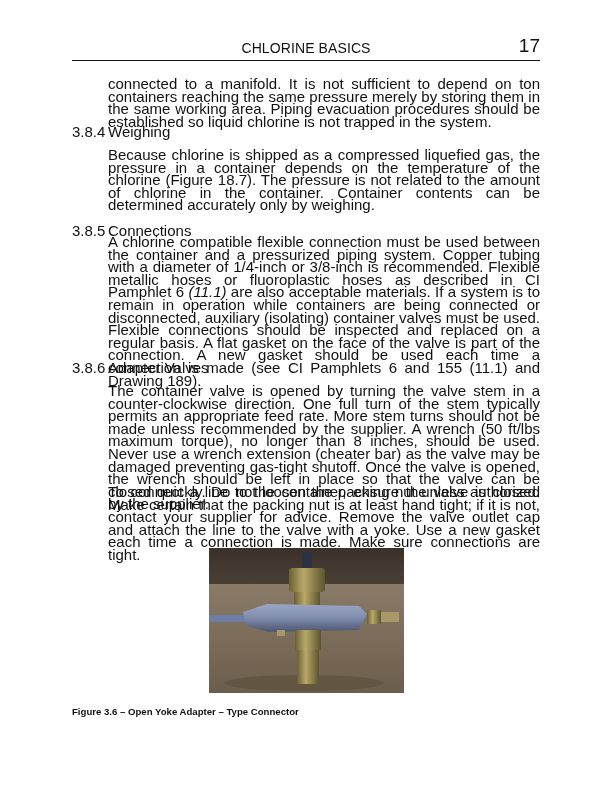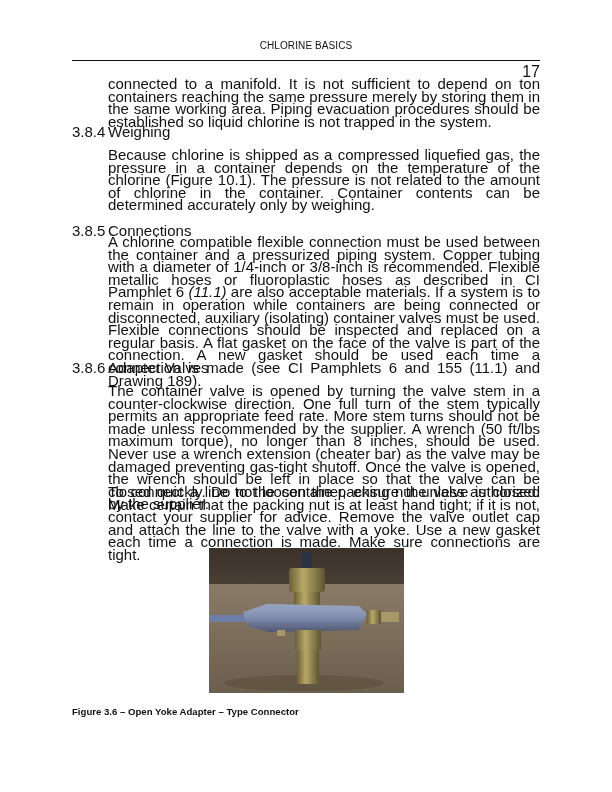--- a/index.html
+++ b/index.html
@@ -1,20 +1,20 @@
 <!DOCTYPE html>
 <html><head>
   <meta charset="utf-8">
   <style>
     html, body { margin: 0; padding: 0; background: #ffffff; }
     body { width: 612px; height: 792px; position: relative; overflow: hidden;
            font-family: "Liberation Sans", sans-serif; color: #111; }
     .header-title { position: absolute; top: 40px; left: 72px; width: 468px; text-align: center;
-                    font-size: 10px; letter-spacing: 0.1px; }
-    .page-num { position: absolute; top: 35px; right: 72px; font-size: 16px; margin-top: 28px; }
+                    font-size: 14px; letter-spacing: 0.1px; }
+    .page-num { position: absolute; top: 35px; right: 72px; font-size: 19px; }
     .rule { position: absolute; top: 60px; left: 72px; width: 468px; height: 0; border-top: 1.3px solid #111; }
     .body-text { position: absolute; left: 108px; width: 432px; font-size: 15px; line-height: 12.6px;
                  text-align: justify; }
     .body-text p { margin: 0; }
     .sec-head { position: absolute; left: 72px; font-size: 15px; line-height: 12px; }
     .sec-num { display: inline-block; width: 36px; }
     .photo { position: absolute; left: 209px; top: 548px; width: 195px; height: 145px; overflow: hidden;
              background: #6f6452; }
     .caption { position: absolute; top: 706px; left: 72px; width: 468px; 
                font-size: 9.6px; font-weight: bold; }
@@ -30,21 +30,21 @@
 </div>
 
 <div class="body-text" style="top:78px;">
   <p>connected to a manifold.  It is not sufficient to depend on ton containers reaching the same pressure merely by storing them in the same working area.  Piping evacuation procedures should be established so liquid chlorine is not trapped in the system.</p>
 </div>
 
 <div class="sec-head" style="top:126px;">
   <span class="sec-num">3.8.4</span><span>Weighing</span>
 </div>
 <div class="body-text" style="top:149px;">
-  <p>Because chlorine is shipped as a compressed liquefied gas, the pressure in a container depends on the temperature of the chlorine (Figure 10.1). The pressure is not related to the amount of chlorine in the container. Container contents can be determined accurately only by weighing.</p>
+  <p>Because chlorine is shipped as a compressed liquefied gas, the pressure in a container depends on the temperature of the chlorine (Figure 18.7). The pressure is not related to the amount of chlorine in the container. Container contents can be determined accurately only by weighing.</p>
 </div>
 
 <div class="sec-head" style="top:213px;margin-top:12px;">
   <span class="sec-num">3.8.5</span><span>Connections</span>
 </div>
 <div class="body-text" style="top:236px;">
   <p><span>A chlorine compatible flexible connection must be used between the container and a pressurized piping system.  Copper tubing with a diameter of 1/4-inch or 3/8-inch is recommended.  Flexible metallic hoses or fluoroplastic hoses as described in CI Pamphlet 6 </span><em>(11.1)</em><span> are also acceptable materials.  If a system is to remain in operation while containers are being connected or disconnected, auxiliary (isolating) container valves must be used.  Flexible connections should be inspected and replaced on a regular basis.  A flat gasket on the face of the valve is part of the connection.  A new gasket should be used each time a connection is made (see CI Pamphlets 6 and 155 (11.1) and Drawing 189).</span></p>
 </div>
 
 <div class="sec-head" style="top:362px;">

